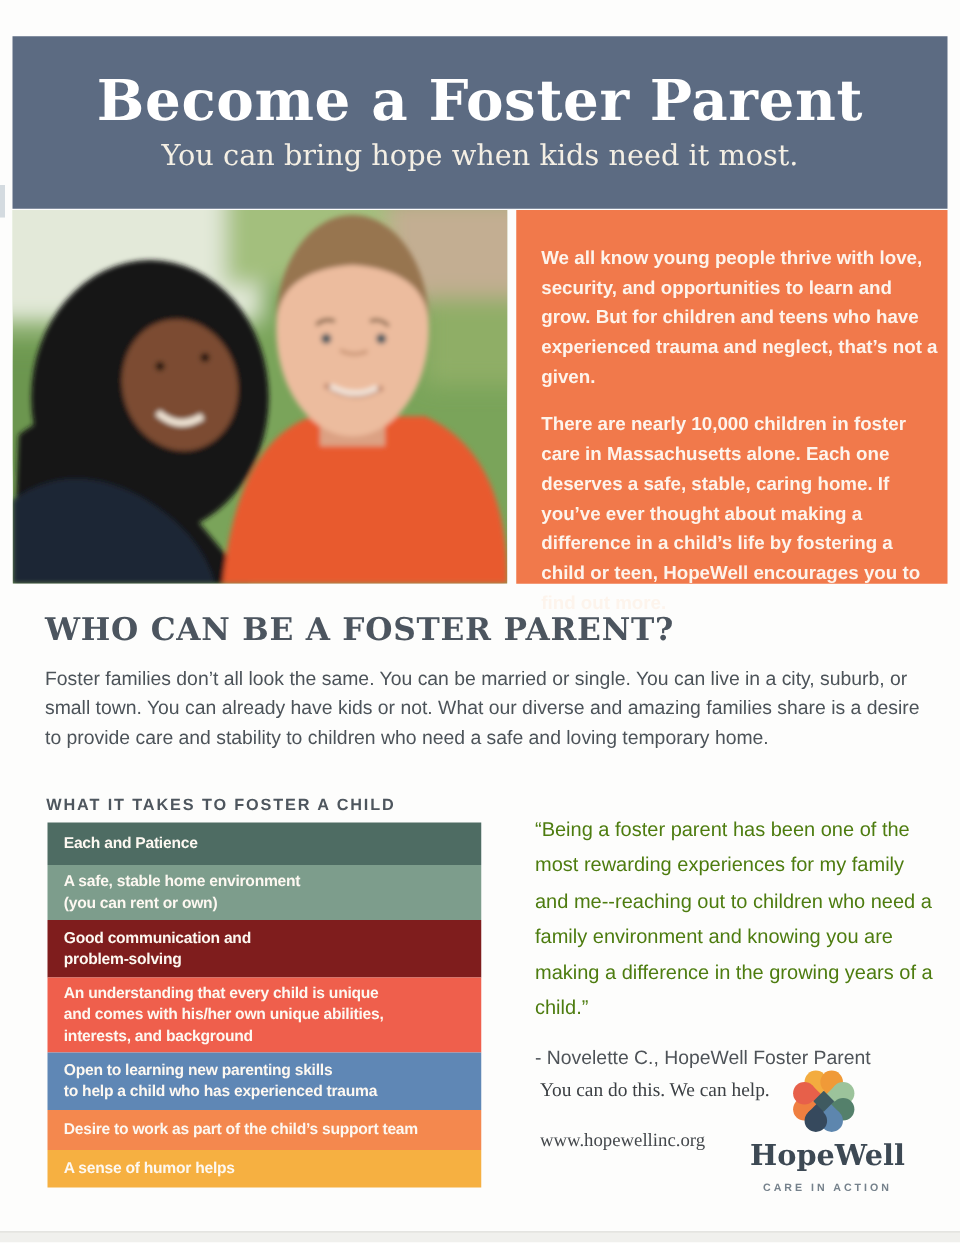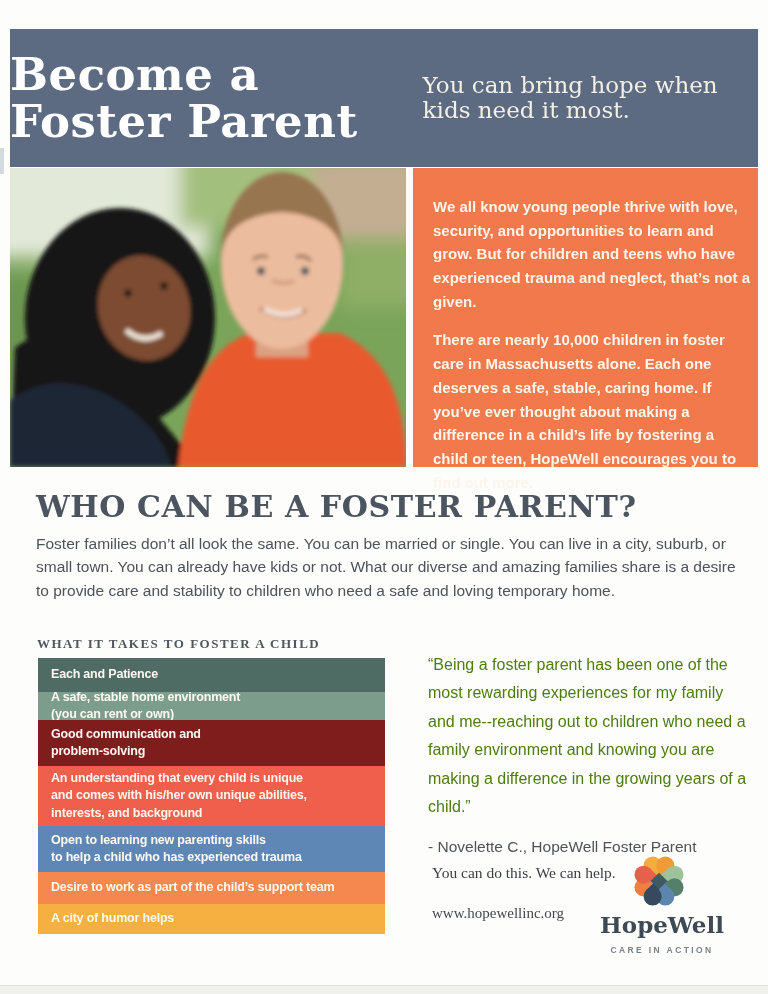--- a/index.html
+++ b/index.html
@@ -1,37 +1,37 @@
 <!DOCTYPE html>
 <html><head>
 <meta charset="utf-8">
 <style>
   html,body{margin:0;padding:0;background:#ffffff;}
   #page{position:relative;width:768px;height:994px;background:#fdfdfc;overflow:hidden;
         font-family:"Liberation Sans",sans-serif;}
   
   .hero{position:absolute;left:10px;top:29px;width:748px;height:138px;display:flex;
-        flex-direction:row;align-items:center;justify-content:center;gap:9px;}
+        flex-direction:column;align-items:center;justify-content:center;gap:9px;}
   .hero h1{margin:0;font-family:"DejaVu Serif",serif;font-weight:bold;font-size:45px;
         letter-spacing:.5px;color:#ffffff;line-height:1.05;}
   .hero p{margin:0;font-family:"DejaVu Serif",serif;font-size:23px;color:#f4efe4;line-height:1.1;}
   
   .photo{position:absolute;left:10px;top:168px;width:396px;height:299px;overflow:hidden;}
   .photo svg{display:block;width:100%;height:100%;}
   
   .intro{position:absolute;left:413px;top:168px;width:345px;height:299px;box-sizing:border-box;
         padding:27px 10px 0 20px;font-weight:bold;}
   .intro p{margin:0 0 15px 0;font-size:15px;line-height:1.58;color:#fdf4ec;width:318px;}
   
   .who-h{position:absolute;left:36px;top:489px;margin:0;font-family:"DejaVu Serif",serif;
-        font-weight:bold;font-size:30px;letter-spacing:.6px;color:#4c555f;}
+        font-weight:bold;font-size:25px;letter-spacing:.6px;color:#4c555f;}
   .who-b{position:absolute;left:36px;top:532px;width:714px;margin:0;font-size:15.5px;
         line-height:1.5;color:#4c5359;}
   
-  .what-h{position:absolute;left:37px;top:636px;margin:0;font-family:Liberation Serif, serif;
+  .what-h{position:absolute;left:37px;top:636px;margin:0;font-family:Liberation Sans, sans-serif;
         font-weight:bold;font-size:13px;letter-spacing:1.5px;color:#4e565e;}
   .bars{position:absolute;left:38px;top:658px;width:347px;}
   .bar{display:flex;align-items:center;box-sizing:border-box;padding:0 10px 0 13px;
         font-weight:bold;font-size:12.5px;letter-spacing:-.2px;line-height:1.38;
         color:#fdf8f1;white-space:pre;overflow:hidden;}
   
   .quote{position:absolute;left:428px;top:651px;width:320px;}
   .quote .q{margin:0;font-size:16px;line-height:1.78;color:#4d7c0f;}
   .quote .a{margin:16px 0 0 0;font-size:15.5px;color:#4e5358;}
   
@@ -105,31 +105,31 @@
     <p>There are nearly 10,000 children in foster care in Massachusetts alone. Each one deserves a safe, stable, caring home. If you’ve ever thought about making a difference in a child’s life by fostering a child or teen, HopeWell encourages you to find out more.</p>
   </aside>
 
   <h2 class="who-h">WHO CAN BE A FOSTER PARENT?</h2>
   <p class="who-b">Foster families don’t all look the same. You can be married or single. You can live in a city, suburb, or small town. You can already have kids or not. What our diverse and amazing families share is a desire to provide care and stability to children who need a safe and loving temporary home.</p>
 
   <h3 class="what-h">WHAT IT TAKES TO FOSTER A CHILD</h3>
 
   <div class="bars">
     <div class="bar" style="height: 34px; background: rgb(78, 108, 99);">Each and Patience</div>
-    <div class="bar" style="height: 28px; background: rgb(125, 157, 140);">A safe, stable home environment
+    <div class="bar" style="height: 44px; background: rgb(125, 157, 140);">A safe, stable home environment
 (you can rent or own)</div>
     <div class="bar" style="height: 46px; background: #7f1d1d;">Good communication and
 problem-solving</div>
     <div class="bar" style="height: 60px; background: rgb(239, 95, 76);">An understanding that every child is unique
 and comes with his/her own unique abilities,
 interests, and background</div>
     <div class="bar" style="height: 46px; background: rgb(95, 135, 181);">Open to learning new parenting skills
 to help a child who has experienced trauma</div>
     <div class="bar" style="height: 32px; background: rgb(244, 136, 78);">Desire to work as part of the child’s support team</div>
-    <div class="bar" style="height: 30px; background: rgb(246, 176, 65);">A city of humor helps</div>
+    <div class="bar" style="height: 30px; background: rgb(246, 176, 65);">A sense of humor helps</div>
   </div>
 
   <div class="quote">
     <p class="q">“Being a foster parent has been one of the most rewarding experiences for my family and me--reaching out to children who need a family environment and knowing you are making a difference in the growing years of a child.”</p>
     <p class="a">- Novelette C., HopeWell Foster Parent</p>
   </div>
 
   <p class="cta">You can do this. We can help.</p>
   <p class="url">www.hopewellinc.org</p>
 

